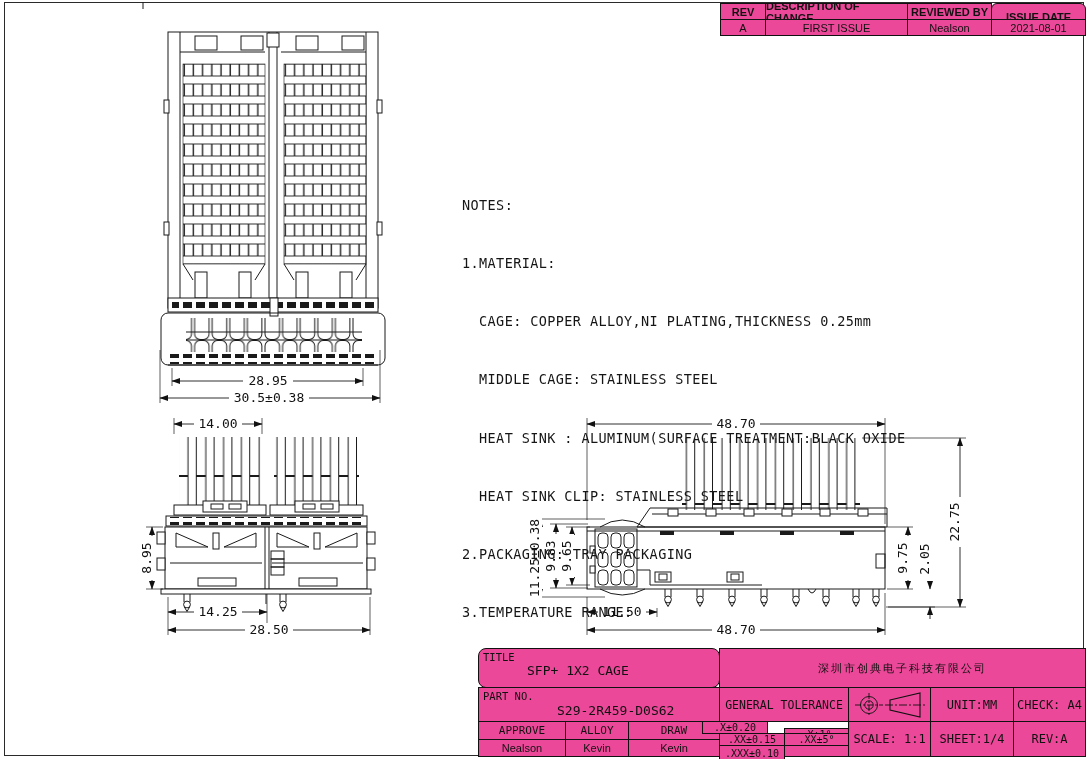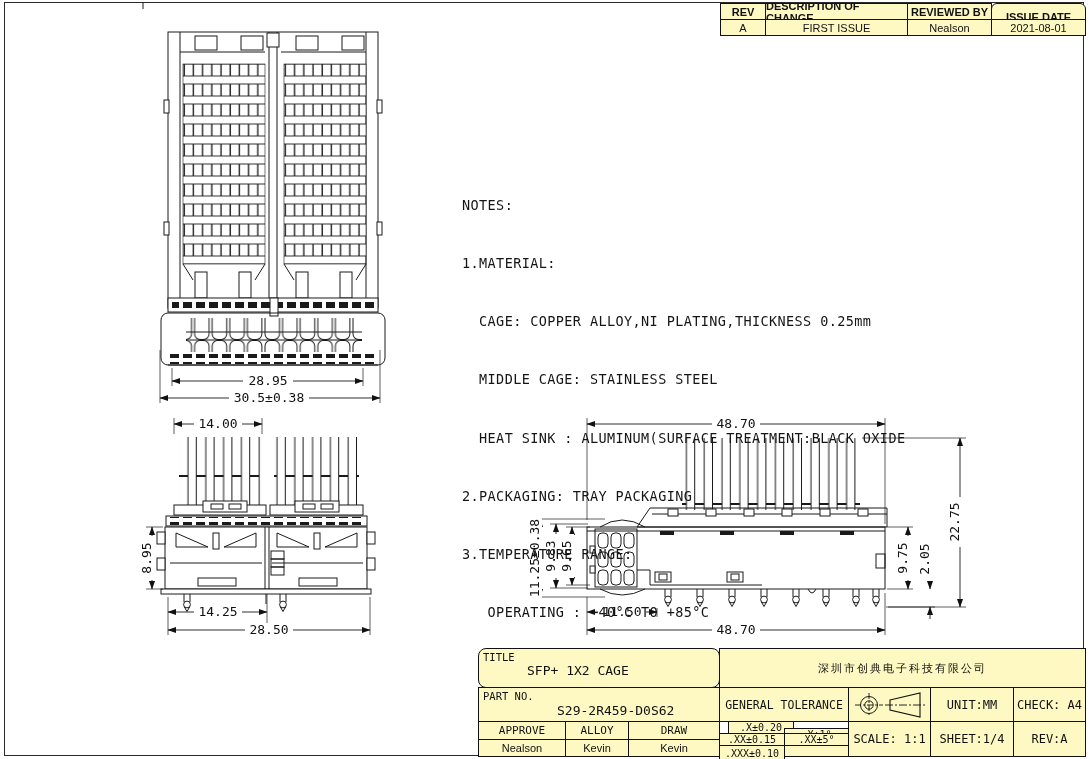--- a/index.html
+++ b/index.html
@@ -14,21 +14,21 @@
   .dk{fill:#1a1a1a;stroke:none}
   .dim{stroke:#1a1a1a;stroke-width:0.9;fill:none}
   .ext{stroke:#1a1a1a;stroke-width:0.7;fill:none}
   .msk{fill:#ffffff;stroke:none}
   text.d{font:13px "DejaVu Sans Mono",monospace;fill:#111;text-anchor:middle}
   
   #notes{position:absolute;left:462px;top:157px;font:13.5px/19.4px "DejaVu Sans Mono",monospace;
          color:#151515;white-space:pre;letter-spacing:.4px;}
   
   .grid-cell{position:absolute;box-sizing:border-box;border:1px solid #111;
-             display:flex;align-items:center;justify-content:center;overflow:hidden;background:#fef9c3;}
+             display:flex;align-items:center;justify-content:center;overflow:hidden;background:#ec4899;}
   #revtable{position:absolute;left:720px;top:3px;width:366px;height:33px;}
   #revtable .grid-cell{font:bold 11px "Liberation Sans",sans-serif;}
   #revtable .rowv{font-weight:normal;}
   
   #titleblock{position:absolute;left:478px;top:648px;width:608px;height:109px;}
   #titleblock .grid-cell{font:11px "DejaVu Sans Mono",monospace;}
   .cell-label{position:absolute;left:4px;top:2px;font:10.5px "DejaVu Sans Mono",monospace;}
   .cell-val{font:13px "DejaVu Sans Mono",monospace;}
   #company-cell{font-family:"Liberation Serif",serif;font-size:25px;font-weight:600;letter-spacing:2px;}
   .tolcell{font:10px "DejaVu Sans Mono",monospace !important;}
@@ -318,20 +318,21 @@
       <text class="d" x="736" y="634">48.70</text>
     </g>
   </svg>
 
   <div id="notes">
     <div>NOTES:</div>
     <div>1.MATERIAL:</div>
     <div>  CAGE: COPPER ALLOY,NI PLATING,THICKNESS 0.25mm</div>
     <div>  MIDDLE CAGE: STAINLESS STEEL</div>
     <div>  HEAT SINK : ALUMINUM(SURFACE TREATMENT:BLACK OXIDE</div>
+    <div>  HEAT SINK CLIP: STAINLESS STEEL</div>
     <div>2.PACKAGING: TRAY PACKAGING</div>
     <div>3.TEMPERATURE RANGE:</div>
     <div>   OPERATING : −40°C TO +85°C</div>
     <div>   NON OPERATING : −55°C TO +105°C</div>
   </div>
 
   <div id="revtable">
     <div class="grid-cell" style="left:0;top:0;width:46px;height:17px;">REV</div>
     <div class="grid-cell" style="left:45px;top:0;width:143px;height:17px;">DESCRIPTION OF CHANGE</div>
     <div class="grid-cell" style="left:187px;top:0;width:85px;height:17px;">REVIEWED BY</div>
@@ -368,21 +369,21 @@
     <div class="grid-cell" style="left:452px;top:39px;width:84px;height:35px;font-size:12px;">UNIT:MM</div>
     <div class="grid-cell" style="left:535px;top:39px;width:73px;height:35px;font-size:12px;">CHECK: A4</div>
 
     <div class="grid-cell" style="left:0;top:73px;width:88px;height:19px;">APPROVE</div>
     <div class="grid-cell" style="left:87px;top:73px;width:64px;height:19px;">ALLOY</div>
     <div class="grid-cell" style="left:150px;top:73px;width:92px;height:19px;">DRAW</div>
     <div class="grid-cell" style="left:0;top:91px;width:88px;height:18px;font-family:'Liberation Sans',sans-serif;">Nealson</div>
     <div class="grid-cell" style="left:87px;top:91px;width:64px;height:18px;font-family:'Liberation Sans',sans-serif;">Kevin</div>
     <div class="grid-cell" style="left:150px;top:91px;width:92px;height:18px;font-family:'Liberation Sans',sans-serif;">Kevin</div>
 
-    <div class="grid-cell tolcell" style="left:250px;top:73px;width:66px;height:13px;">.X±0.20</div>
+    <div class="grid-cell tolcell" style="left:224px;top:73px;width:66px;height:13px;">.X±0.20</div>
     <div class="grid-cell tolcell" style="left:306px;top:80px;width:65px;height:13px;text-align:center;">.X±1°</div>
     <div class="grid-cell tolcell" style="left:241px;top:85px;width:66px;height:13px;">.XX±0.15</div>
     <div class="grid-cell tolcell" style="left:306px;top:85px;width:65px;height:13px;">.XX±5°</div>
     <div class="grid-cell tolcell" style="left:241px;top:97px;width:66px;height:16px;">.XXX±0.10</div>
     <div class="grid-cell tolcell" style="left:306px;top:97px;width:65px;height:12px;"></div>
 
     <div class="grid-cell" style="left:370px;top:73px;width:83px;height:36px;font-size:12px;">SCALE: 1:1</div>
     <div class="grid-cell" style="left:452px;top:73px;width:84px;height:36px;font-size:12px;">SHEET:1/4</div>
     <div class="grid-cell" style="left:535px;top:73px;width:73px;height:36px;font-size:12px;">REV:A</div>
   </div>

